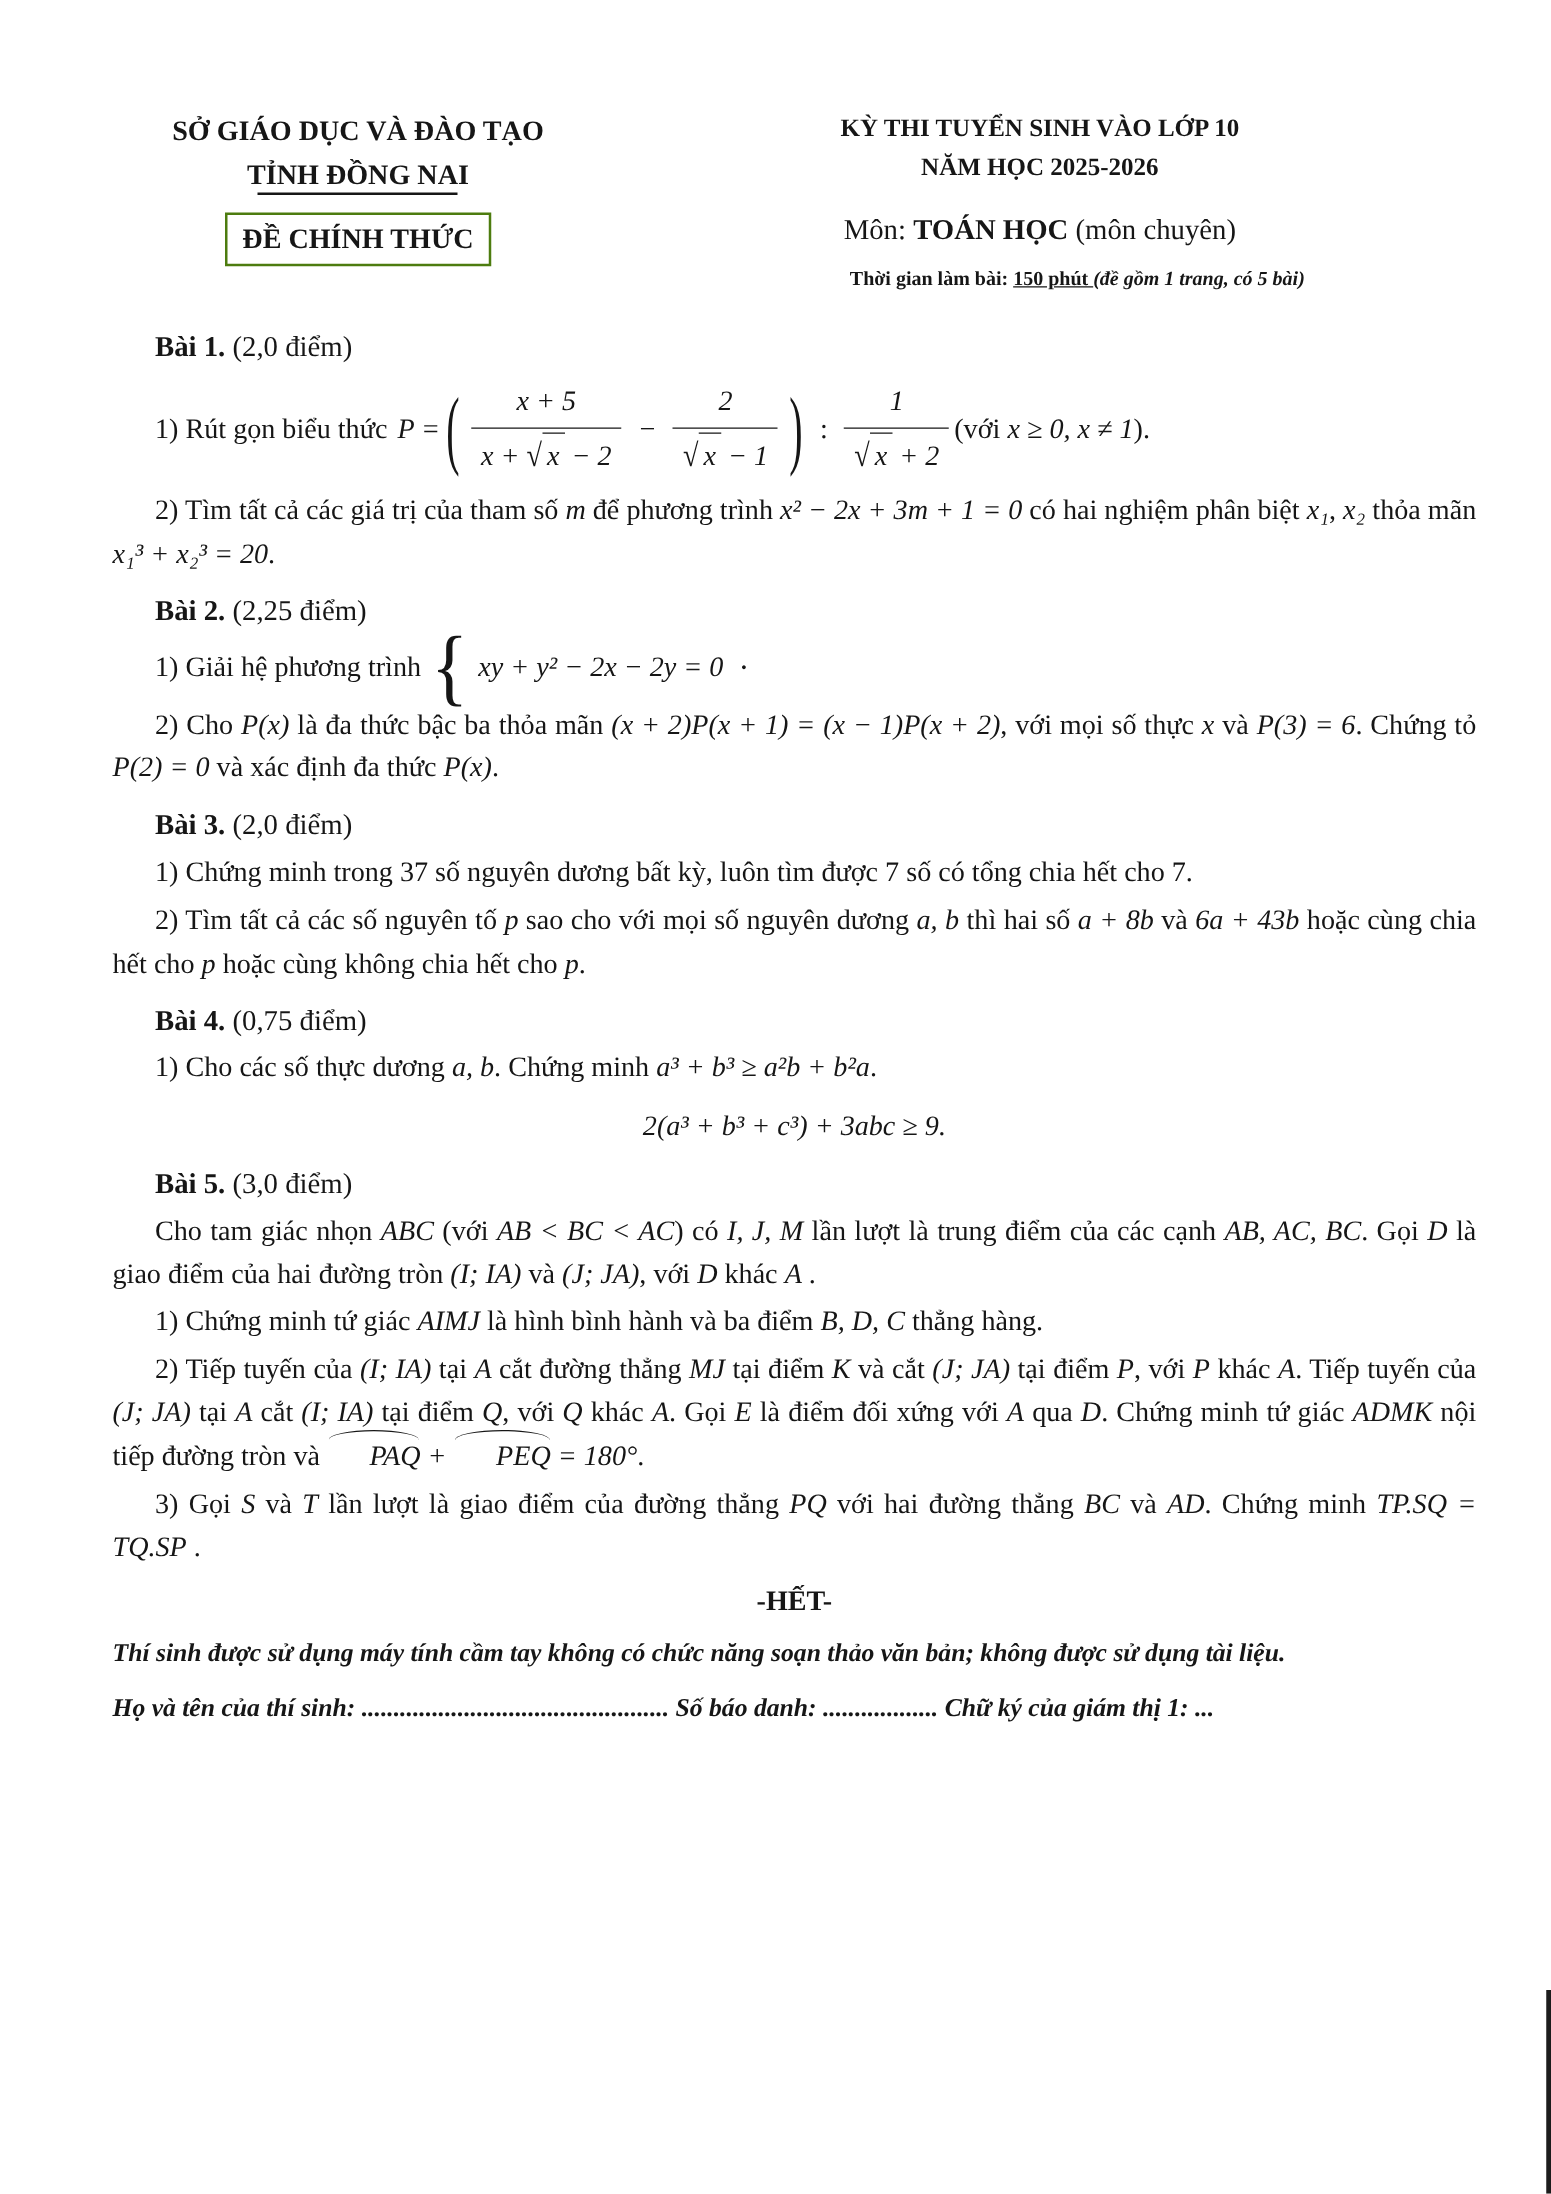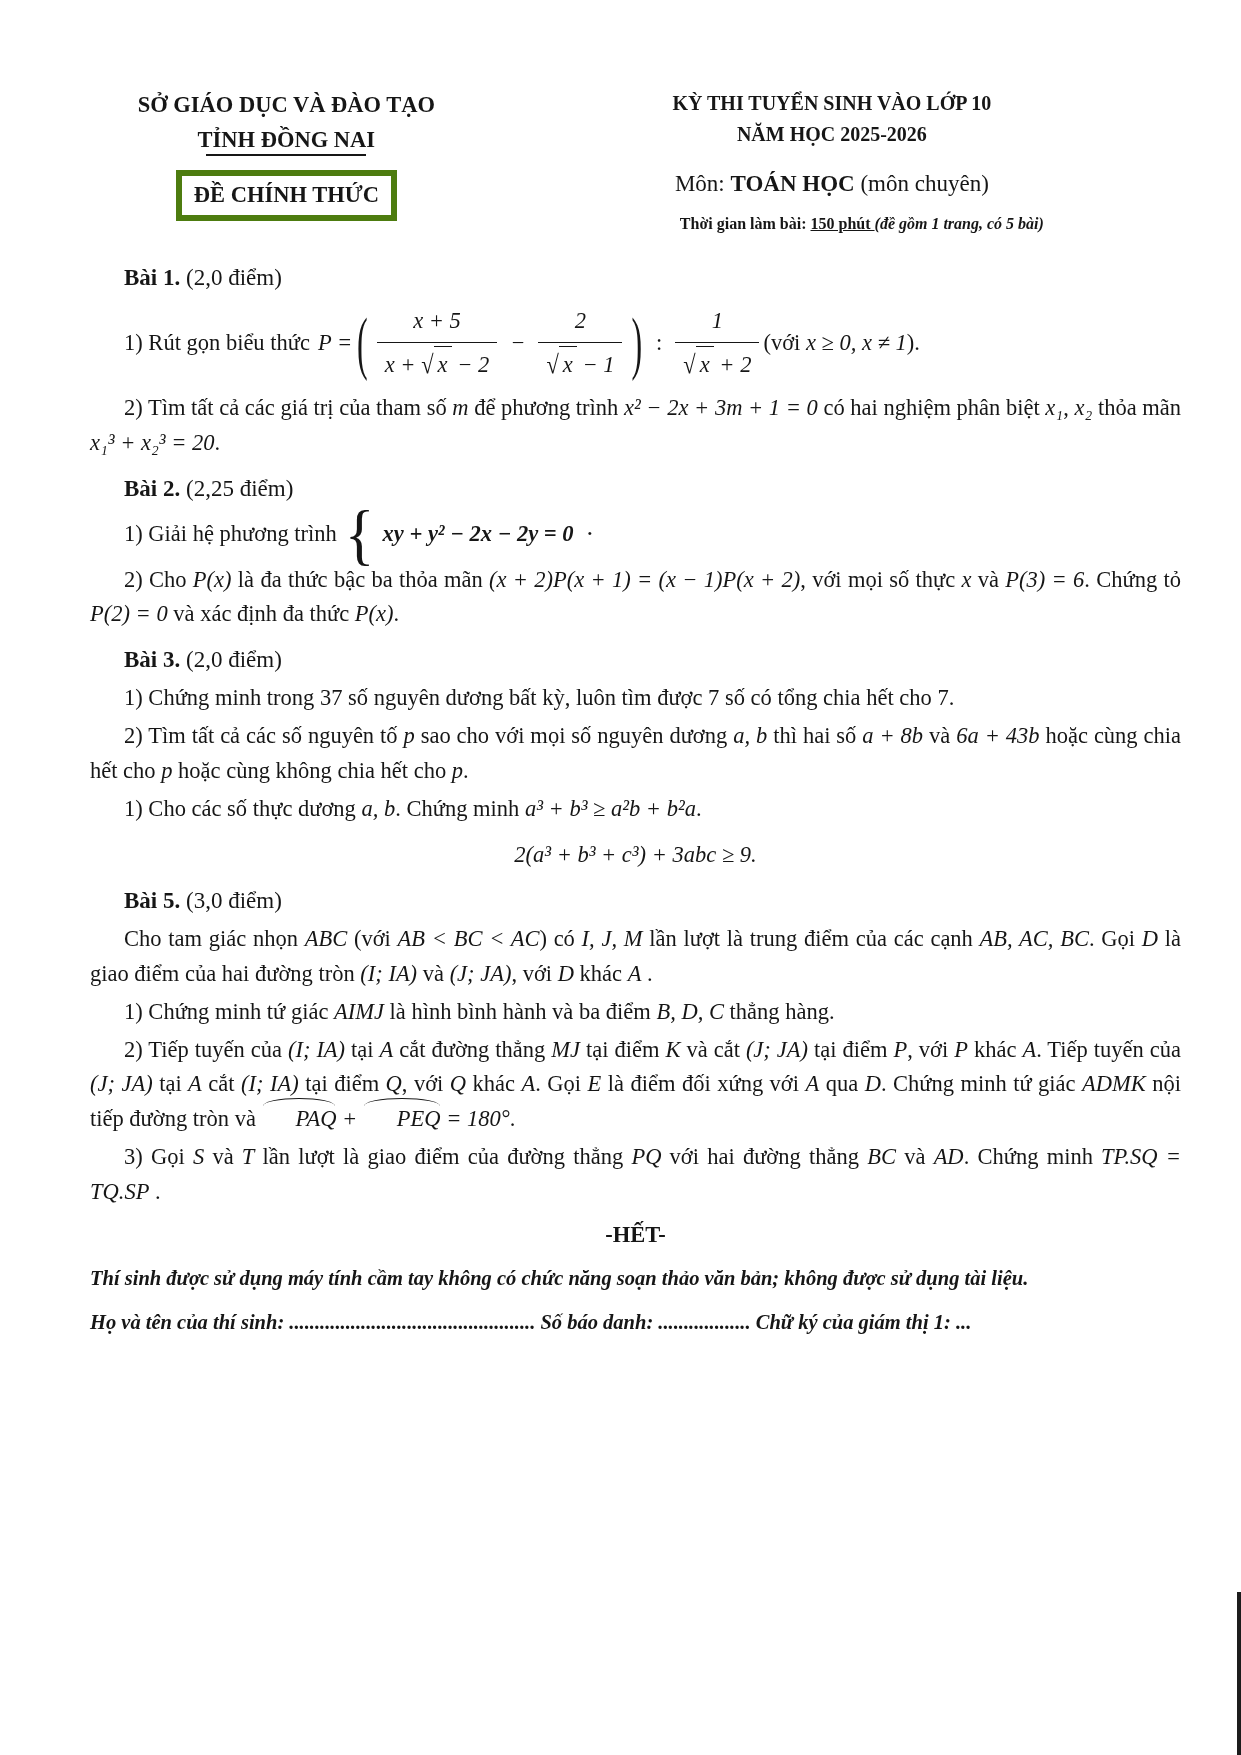--- a/index.html
+++ b/index.html
@@ -11,21 +11,21 @@
     padding:88px 60px 40px 90px;
   }
   
   .header{display:flex;align-items:flex-start;}
   .header-left{width:36%;text-align:center;}
   .header-right{width:64%;text-align:center;}
   .h-line{white-space:nowrap;}
   .bold{font-weight:bold;}
   .big{font-size:20px;}
   .h-rule{width:160px;border-bottom:2px solid #161616;margin:-4px auto 0;}
-  .stamp{display:inline-block;border:6px solid #4d7c0f;padding:2px 12px;font-weight:bold;margin-top:14px;}
+  .stamp{display:inline-block;border:2px solid #4d7c0f;padding:2px 12px;font-weight:bold;margin-top:14px;}
   .subject{margin-top:16px;font-size:23px;}
   .time{margin-top:10px;font-size:16px;padding-left:60px;font-weight:bold;}
   .useg{text-decoration:underline;}
   .iseg{font-style:italic;}
   .bseg{font-weight:bold;}
   
   main{margin-top:24px;}
   .sec-title{padding-left:34px;margin:10px 0 2px;font-size:23px;}
   .para{margin:3px 0;text-align:justify;text-indent:34px;}
   .mv{font-style:italic;}
@@ -35,21 +35,21 @@
   .op{margin:0 9px;}
   .bigp{display:inline-block;font-size:32px;transform:scaleY(2.2);margin:0 5px;font-weight:400;}
   .frac{display:inline-block;text-align:center;margin:0 4px;vertical-align:middle;}
   .fr-num{display:block;border-bottom:1.7px solid #161616;padding:0 8px 3px;white-space:nowrap;}
   .fr-den{display:block;padding:3px 8px 0;white-space:nowrap;}
   .sqrt{display:inline-block;white-space:nowrap;}
   .rad{display:inline-block;transform:scaleY(1.15);}
   .rdc{display:inline-block;border-top:1.7px solid #161616;padding:1px 4px 0;}
   .system{display:inline-flex;align-items:center;}
   .sys-brace{font-size:62px;line-height:0;display:inline-block;transform:scaleY(1.1);margin-right:8px;font-weight:400;}
-  .eqs{display:inline-flex;flex-direction:column;gap:0;text-align:right;font-weight:bold;}
+  .eqs{display:inline-flex;flex-direction:column;gap:0;text-align:right;}
   .eq{display:block;white-space:nowrap;}
   .sys-dot{margin-left:12px;font-size:26px;}
   .center-eq{text-align:center;margin:12px 0 6px;}
   .overarc{position:relative;display:inline-block;}
   .overarc::before{
     content:"";position:absolute;left:1px;right:1px;top:-4px;height:7px;
     border-top:1.7px solid #161616;border-radius:50% 50% 0 0/100% 100% 0 0;
   }
   
   .het{text-align:center;font-weight:bold;margin-top:8px;}
@@ -114,20 +114,21 @@
         </span>
         <span class="sys-dot">·</span>
       </span>
     </div>
     <p class="para"><span>2) Cho </span><span class="mv">P(x)</span><span> là đa thức bậc ba thỏa mãn </span><span class="mv">(x + 2)P(x + 1) = (x − 1)P(x + 2)</span><span>, với mọi số thực </span><span class="mv">x</span><span> và </span><span class="mv">P(3) = 6</span><span>. Chứng tỏ </span><span class="mv">P(2) = 0</span><span> và xác định đa thức </span><span class="mv">P(x)</span><span>.</span></p>
 
     <div class="sec-title"><span class="bseg">Bài 3.</span><span> (2,0 điểm)</span></div>
     <p class="para"><span>1) Chứng minh trong 37 số nguyên dương bất kỳ, luôn tìm được 7 số có tổng chia hết cho 7.</span></p>
     <p class="para"><span>2) Tìm tất cả các số nguyên tố </span><span class="mv">p</span><span> sao cho với mọi số nguyên dương </span><span class="mv">a, b</span><span> thì hai số </span><span class="mv">a + 8b</span><span> và </span><span class="mv">6a + 43b</span><span> hoặc cùng chia hết cho </span><span class="mv">p</span><span> hoặc cùng không chia hết cho </span><span class="mv">p</span><span>.</span></p>
 
+    <div class="sec-title"><span class="bseg">Bài 4.</span><span> (0,75 điểm)</span></div>
     <p class="para"><span>1) Cho các số thực dương </span><span class="mv">a, b</span><span>. Chứng minh </span><span class="mv">a³ + b³ ≥ a²b + b²a</span><span>.</span></p>
     <div class="center-eq mv">2(a³ + b³ + c³) + 3abc ≥ 9.</div>
 
     <div class="sec-title"><span class="bseg">Bài 5.</span><span> (3,0 điểm)</span></div>
     <p class="para"><span>Cho tam giác nhọn </span><span class="mv">ABC</span><span> (với </span><span class="mv">AB &lt; BC &lt; AC</span><span>) có </span><span class="mv">I, J, M</span><span> lần lượt là trung điểm của các cạnh </span><span class="mv">AB, AC, BC</span><span>. Gọi </span><span class="mv">D</span><span> là giao điểm của hai đường tròn </span><span class="mv">(I; IA)</span><span> và </span><span class="mv">(J; JA)</span><span>, với </span><span class="mv">D</span><span> khác </span><span class="mv">A</span><span> .</span></p>
     <p class="para"><span>1) Chứng minh tứ giác </span><span class="mv">AIMJ</span><span> là hình bình hành và ba điểm </span><span class="mv">B, D, C</span><span> thẳng hàng.</span></p>
     <p class="para"><span>2) Tiếp tuyến của </span><span class="mv">(I; IA)</span><span> tại </span><span class="mv">A</span><span> cắt đường thẳng </span><span class="mv">MJ</span><span> tại điểm </span><span class="mv">K</span><span> và cắt </span><span class="mv">(J; JA)</span><span> tại điểm </span><span class="mv">P</span><span>, với </span><span class="mv">P</span><span> khác </span><span class="mv">A</span><span>. Tiếp tuyến của </span><span class="mv">(J; JA)</span><span> tại </span><span class="mv">A</span><span> cắt </span><span class="mv">(I; IA)</span><span> tại điểm </span><span class="mv">Q</span><span>, với </span><span class="mv">Q</span><span> khác </span><span class="mv">A</span><span>. Gọi </span><span class="mv">E</span><span> là điểm đối xứng với </span><span class="mv">A</span><span> qua </span><span class="mv">D</span><span>. Chứng minh tứ giác </span><span class="mv">ADMK</span><span> nội tiếp đường tròn và </span><span class="mv overarc">PAQ</span><span class="mv"> + </span><span class="mv overarc">PEQ</span><span class="mv"> = 180°</span><span>.</span></p>
     <p class="para"><span>3) Gọi </span><span class="mv">S</span><span> và </span><span class="mv">T</span><span> lần lượt là giao điểm của đường thẳng </span><span class="mv">PQ</span><span> với hai đường thẳng </span><span class="mv">BC</span><span> và </span><span class="mv">AD</span><span>. Chứng minh </span><span class="mv">TP.SQ = TQ.SP</span><span> .</span></p>
 
   </main>

